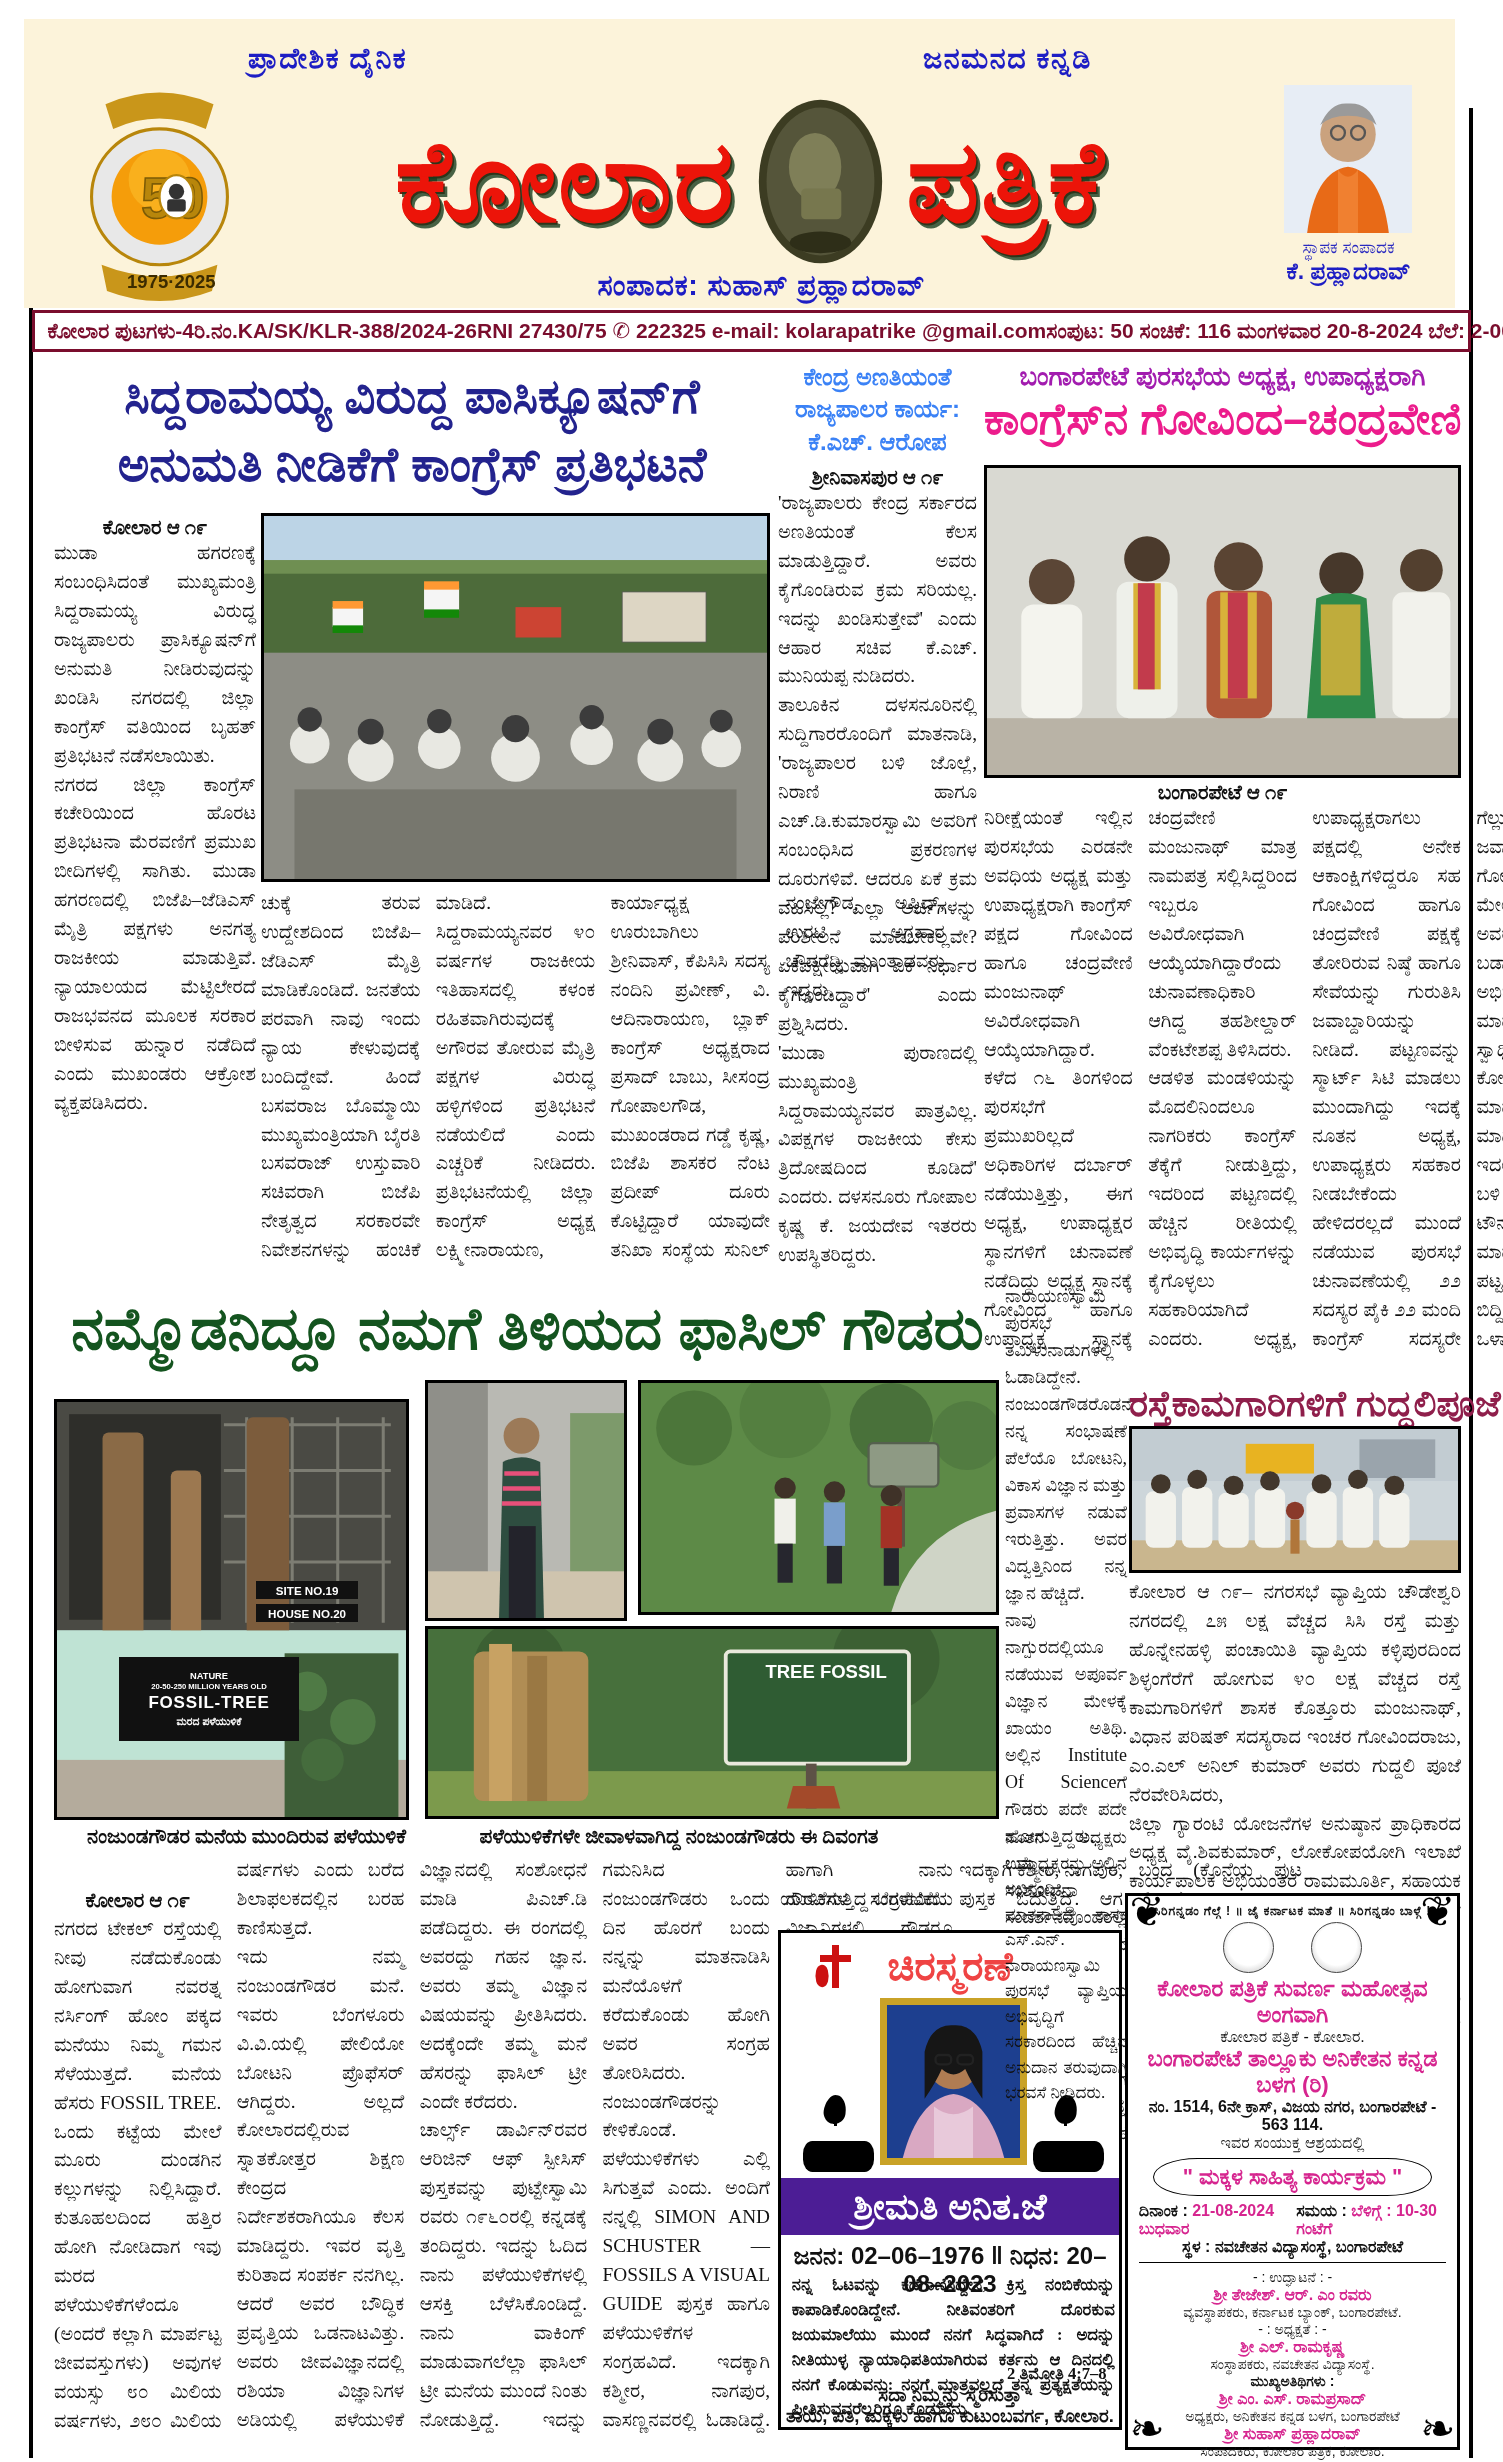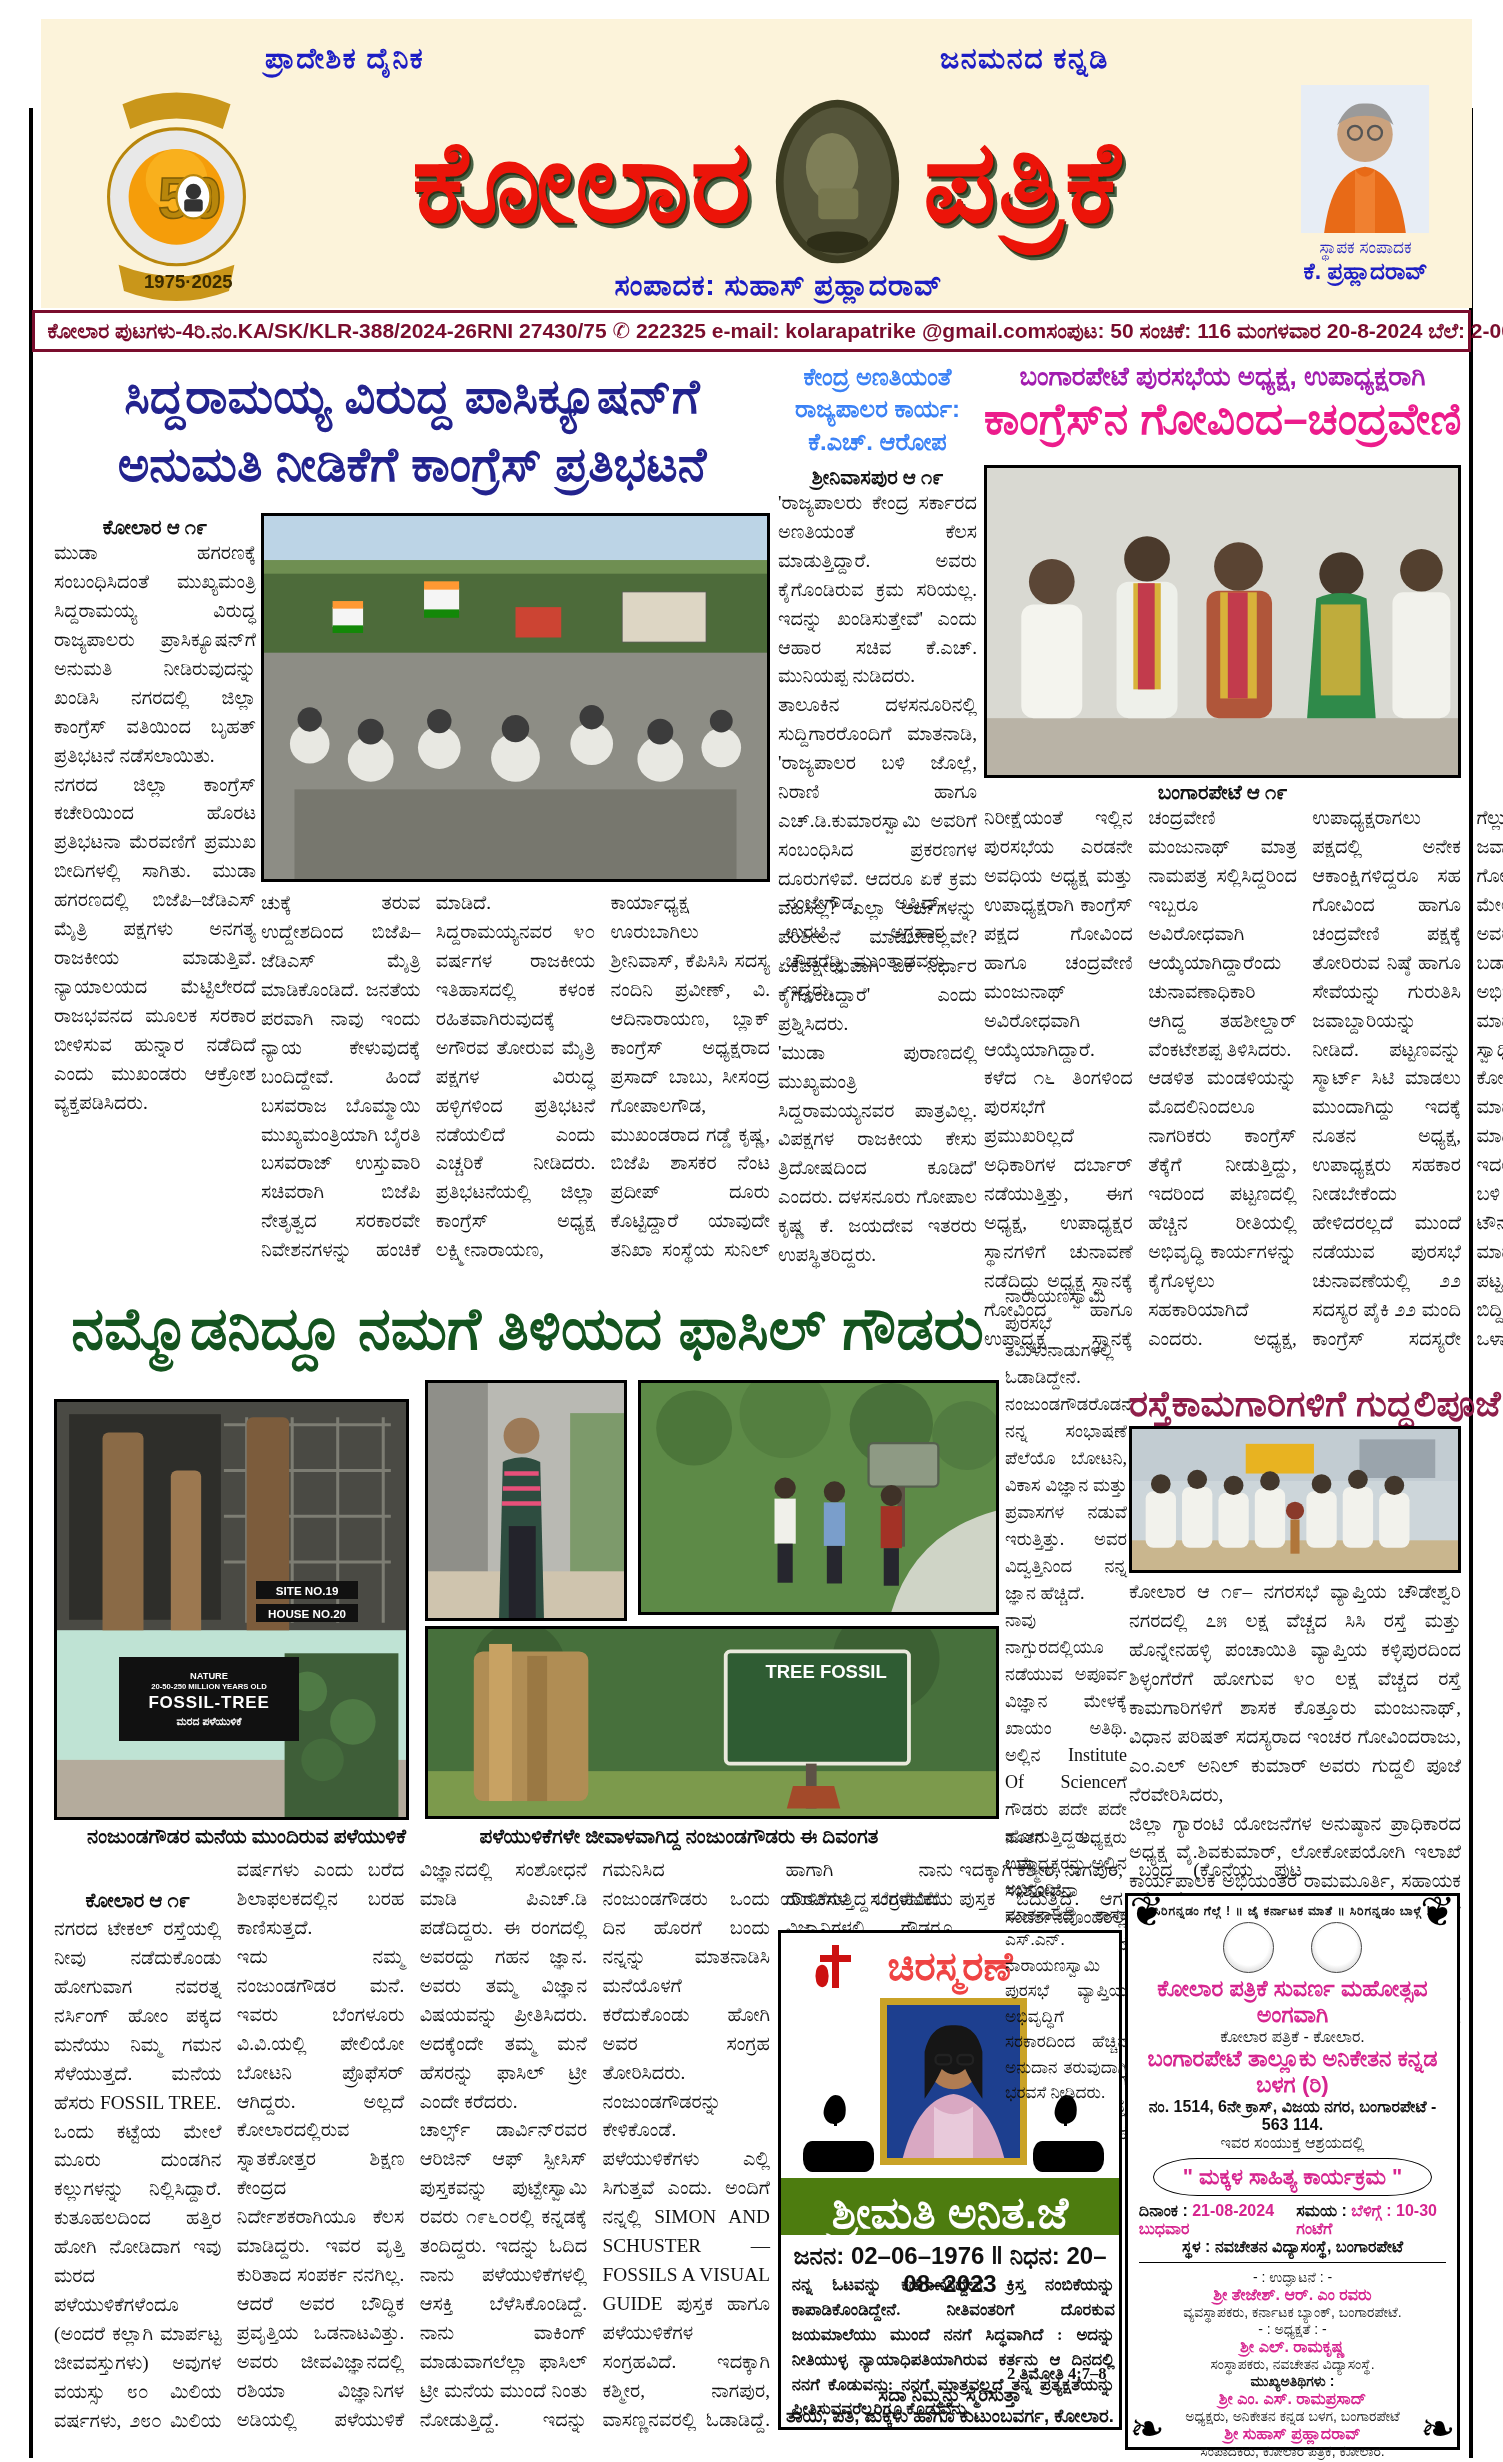--- a/index.html
+++ b/index.html
@@ -38,21 +38,21 @@
   .caption{font-weight:bold;font-size:20px;text-align:center;
            font-family:"Liberation Serif","DejaVu Serif",serif;}
   
   .photo{border:3.9px solid #000;overflow:hidden;background:#cfcfc8;}
   .photo svg{display:block;width:100%;height:100%;}
   .sign{position:absolute;background:#111;color:#fff;font-weight:bold;text-align:center;
         font-size:11.6px;line-height:1.3;padding:1.5px 4.6px;}
   
   .memorial{border:3.9px solid #000;background:#fff;}
   .mem-title{font-weight:800;font-size:40px;text-align:center;color:#ef4444;}
-  .mem-name-band{background:#4d7c0f;color:#fff;font-weight:800;font-size:44px;text-align:center;line-height:1.6;}
+  .mem-name-band{background:#4c1d95;color:#fff;font-weight:800;font-size:36px;text-align:center;line-height:1.6;}
   .mem-dates{font-weight:800;font-size:24px;text-align:center;}
   .mem-verse{font-weight:bold;font-size:16.6px;line-height:1.5;text-align:justify;
              font-family:"Liberation Serif","DejaVu Serif",serif;}
   .mem-close{font-weight:bold;font-size:18.5px;text-align:center;}
   .candle{position:absolute;width:71px;height:31px;background:#000;border-radius:9.3px/12.4px;}
   .candle:before{content:"";position:absolute;left:31px;top:-26px;width:3.1px;height:10.8px;background:#000;}
   .candle:after{content:"";position:absolute;left:21.6px;top:-46px;width:21.6px;height:29px;background:#000;
                 border-radius:50% 50% 50% 50%/60% 60% 40% 40%;transform:rotate(8deg);}
   .cross-icon{position:absolute;width:31px;height:43px;}
   .cross-icon .v{position:absolute;left:12.4px;top:0;width:7px;height:43px;background:#cc1111;}
@@ -72,21 +72,21 @@
   .small{font-size:14px;} .mid{font-size:16px;} .big{font-size:22.4px;}
 </style>
 </head>
 <body>
 
 <div class="page">
 
   <div class="abs frame-line" style="left:29px;top:108px;width:3.9px;height:2350px;"></div>
   <div class="abs frame-line" style="left:1469px;top:108px;width:3.9px;height:2350px;"></div>
 
-  <div class="abs masthead" style="left:41px;top:18.5px;width:1431px;height:289px;">
+  <div class="abs masthead" style="left:24px;top:18.5px;width:1431px;height:289px;">
     <div class="abs tagline" style="left:224px;top:23px;">ಪ್ರಾದೇಶಿಕ ದೈನಿಕ</div>
     <div class="abs tagline" style="left:899px;top:23px;">ಜನಮನದ ಕನ್ನಡಿ</div>
 
     <div class="abs" style="left:66px;top:62px;width:139px;height:224px;">
       <svg viewBox="0 0 180 290">
         <path d="M20 30 Q90 0 160 30 L150 62 Q90 35 30 62 Z" fill="#c9961a"></path>
         <circle cx="90" cy="150" r="88" fill="#e8e8e8" stroke="#b8860b" stroke-width="4"></circle>
         <circle cx="90" cy="150" r="62" fill="#f59d0a"></circle>
         <circle cx="90" cy="128" r="40" fill="#fbc02d" opacity="0.55"></circle>
         <text x="66" y="178" font-size="74" font-weight="bold" fill="#b8860b" stroke="#7c5b06" stroke-width="2">50</text>

